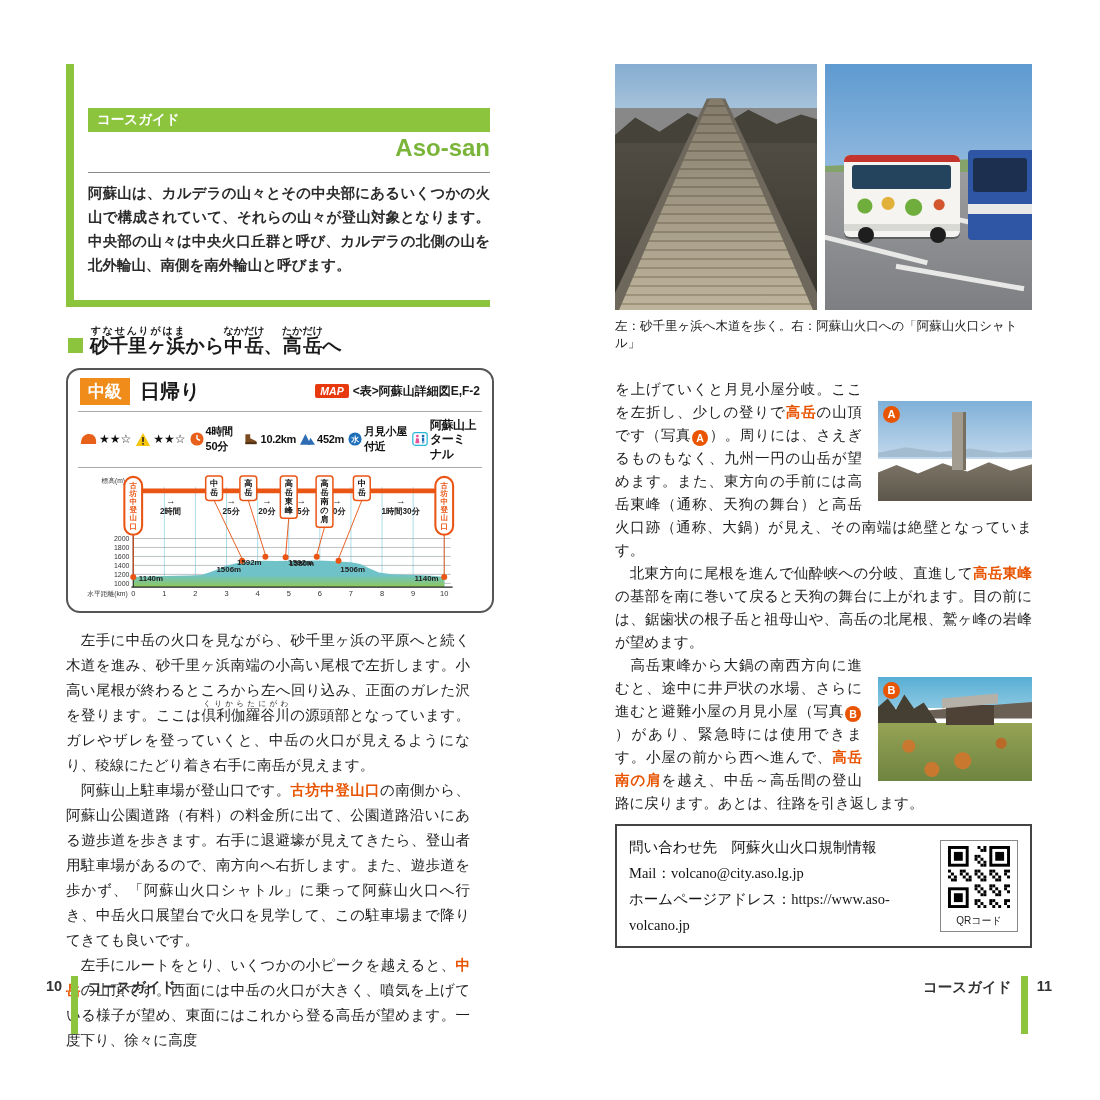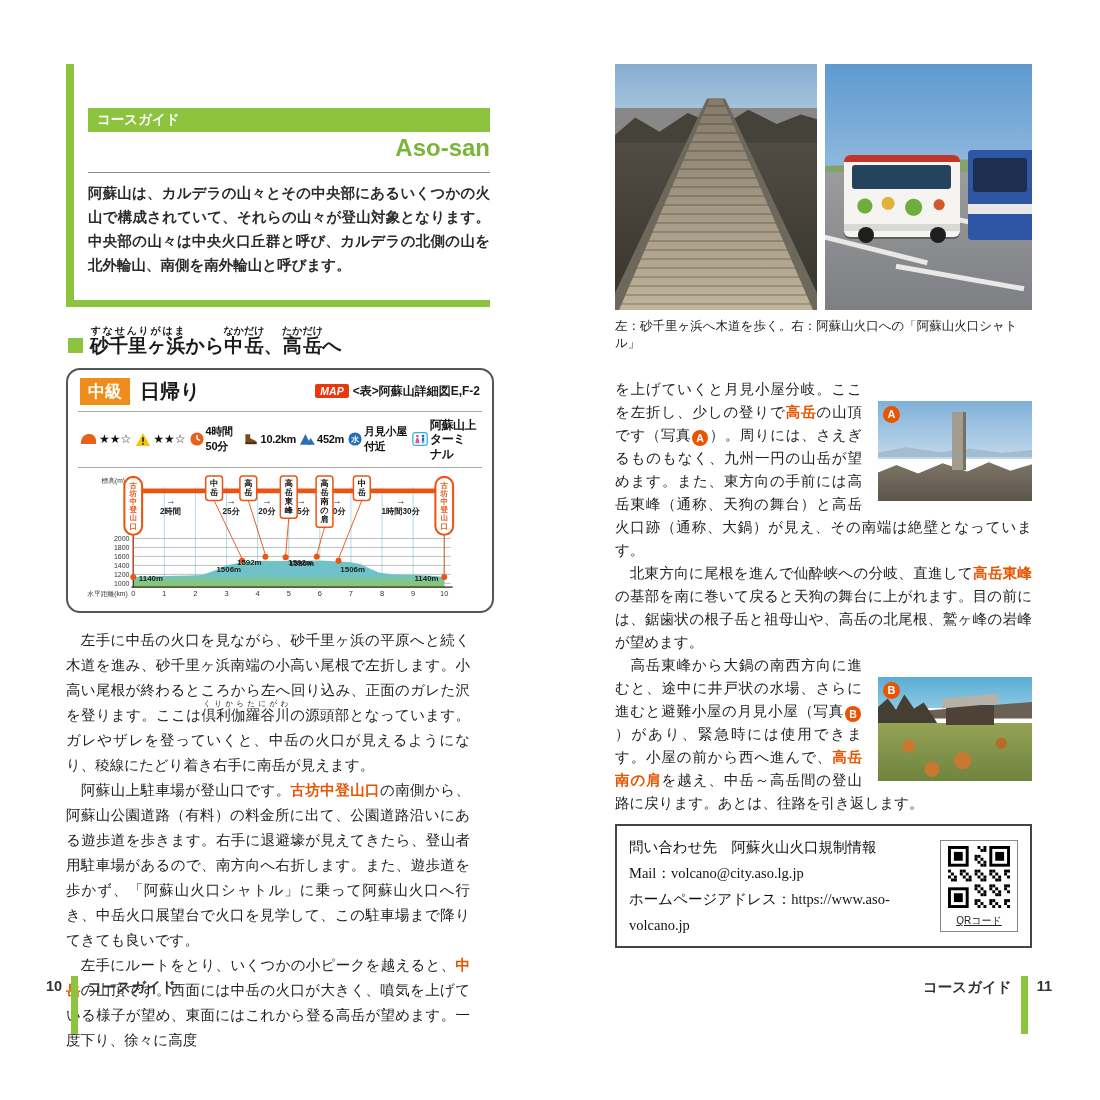--- a/index.html
+++ b/index.html
@@ -114,21 +114,21 @@
     radial-gradient(circle at 55% 65%,#c8792f 0 8px,transparent 9px),
     radial-gradient(circle at 80% 35%,#b96a28 0 5px,transparent 6px),
     radial-gradient(circle at 35% 80%,#c8792f 0 7px,transparent 8px),
     linear-gradient(#95a355,#6f8440);}
   .hut-b{position:absolute;left:44%;top:27%;width:48px;height:20px;background:#4e4136;}
   .hut-b:before{content:"";position:absolute;left:-4px;top:-9px;width:56px;height:10px;background:#b5b1a9;
     transform:skewY(-5deg);}
 
   .contact{border:2px solid #444;display:flex;align-items:center;padding:8px 12px;margin-top:9px;background:#fff;}
   .contact-lines{font-size:14.5px;line-height:26px;color:#111;}
-  .qrbox{margin-left:auto;border:1.5px solid #888;padding:5px 7px 3px;text-align:center;background:#fff;text-decoration:underline;}
+  .qrbox{margin-left:auto;border:1.5px solid #888;padding:5px 7px 3px;text-align:center;background:#fff;}
   .qr-label{font-size:10px;margin-top:2px;color:#222;}
 
   
   .foot{position:absolute;top:978px;display:flex;align-items:flex-start;font-size:14.5px;font-weight:bold;color:#333;}
   .foot-l{left:46px;}
   .foot-r{right:48px;}
   .foot .gbar{width:7px;height:58px;background:var(--green);margin:-2px 9px 0 9px;}
 </style>
 </head>
 <body>

